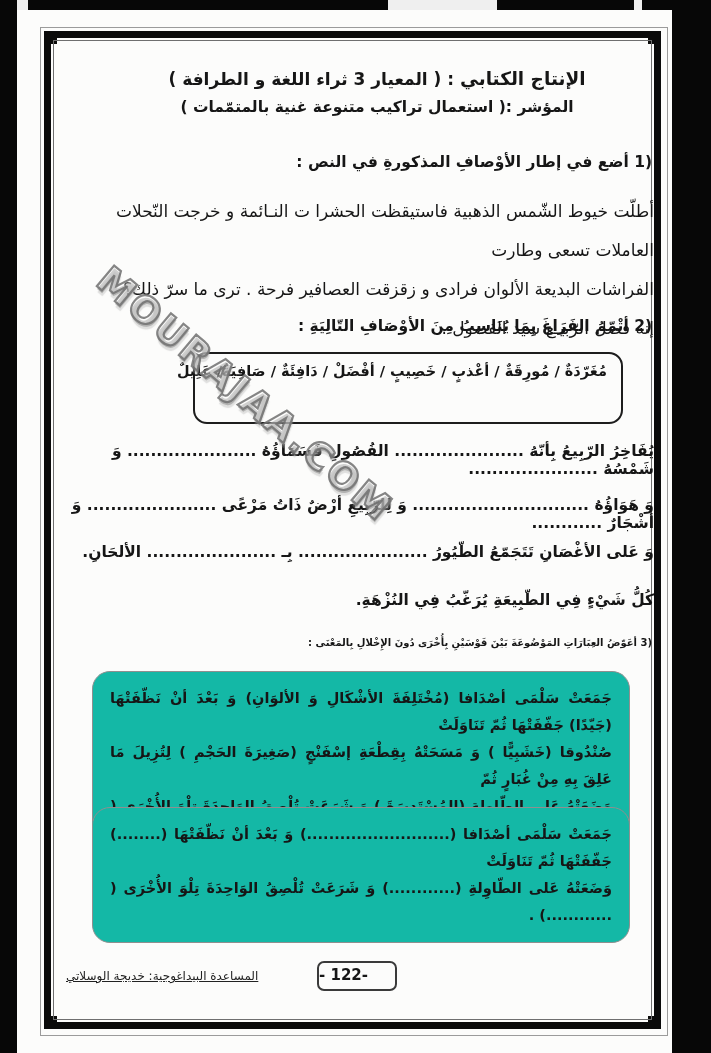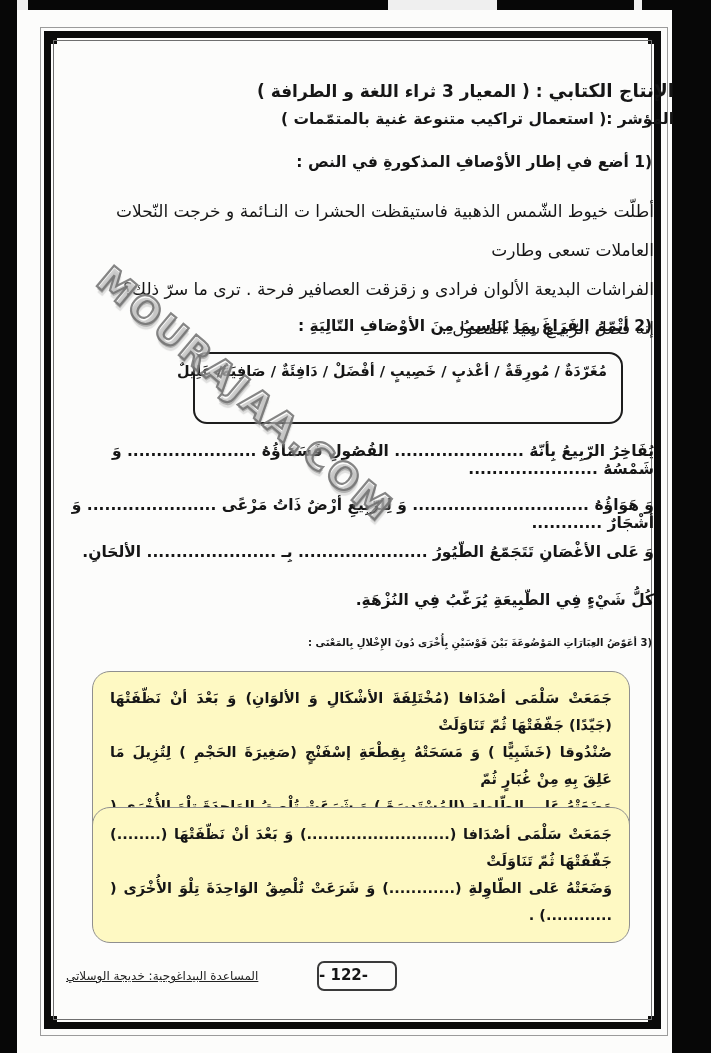--- a/index.html
+++ b/index.html
@@ -14,39 +14,39 @@
   .frame-thin{position:absolute;left:40px;top:27px;width:626px;height:1007px;border:1px solid #9b9b9b;}
   .frame-thick{position:absolute;left:44px;top:31px;width:603px;height:984px;border:7px solid #0a0a0a;}
   .frame-inner{position:absolute;inset:2px;border:1px solid #6f6f6f;}
   .corner{position:absolute;width:13px;height:13px;background:#0a0a0a;}
   .corner.tl{left:-7px;top:-7px;}
   .corner.tr{right:-7px;top:-7px;}
   .corner.bl{left:-7px;bottom:-7px;}
   .corner.br{right:-7px;bottom:-7px;}
   
   .blk{position:absolute;direction:rtl;color:#161616;}
-  .header{left:80px;top:80px;width:594px;font-weight:bold;}
+  .header{left:80px;top:68px;width:594px;text-align:center;font-weight:bold;}
   .header .l1{font-size:17px;letter-spacing:0;}
   .header .l1 .big{font-size:18.5px;}
   .header .l2{font-size:15.5px;margin-top:9px;}
   .u{}
   .qhead{font-weight:bold;font-size:15.5px;width:594px;left:58px;text-align:right;}
   .qnum{display:inline-block;direction:ltr;}
   .para{left:58px;top:192px;width:596px;font-size:17px;line-height:39px;text-align:right;}
   .wordbox{
     left:193px;top:352px;width:430px;height:72px;
     border:2px solid #1d1d1d;border-radius:14px;
     font-weight:bold;font-size:14.5px;text-align:right;
     padding:9px 14px 0 8px;box-sizing:border-box;white-space:nowrap;
   }
   .fill{left:58px;width:596px;font-size:15.5px;font-weight:bold;text-align:right;letter-spacing:0;}
   .pbox{
     left:92px;width:538px;border:1px solid #8f8f8f;border-radius:18px;
     font-size:14.5px;font-weight:bold;line-height:27px;text-align:justify;
-    padding:13px 17px;box-sizing:border-box;background:#fef9c3;
+    padding:13px 17px;box-sizing:border-box;background:#14b8a6;
   }
   .pagenum{
     left:317px;top:961px;width:76px;height:26px;border:2px solid #3a3a3a;border-radius:7px;
     font-size:15px;font-weight:bold;line-height:25px;direction:ltr;
   }
   .author{left:66px;top:969px;font-size:12px;color:#222;text-decoration:underline;}
   
   .watermark{
     position:absolute;left:116px;top:258px;z-index:6;direction:ltr;
     font-size:37px;font-weight:bold;letter-spacing:3px;

